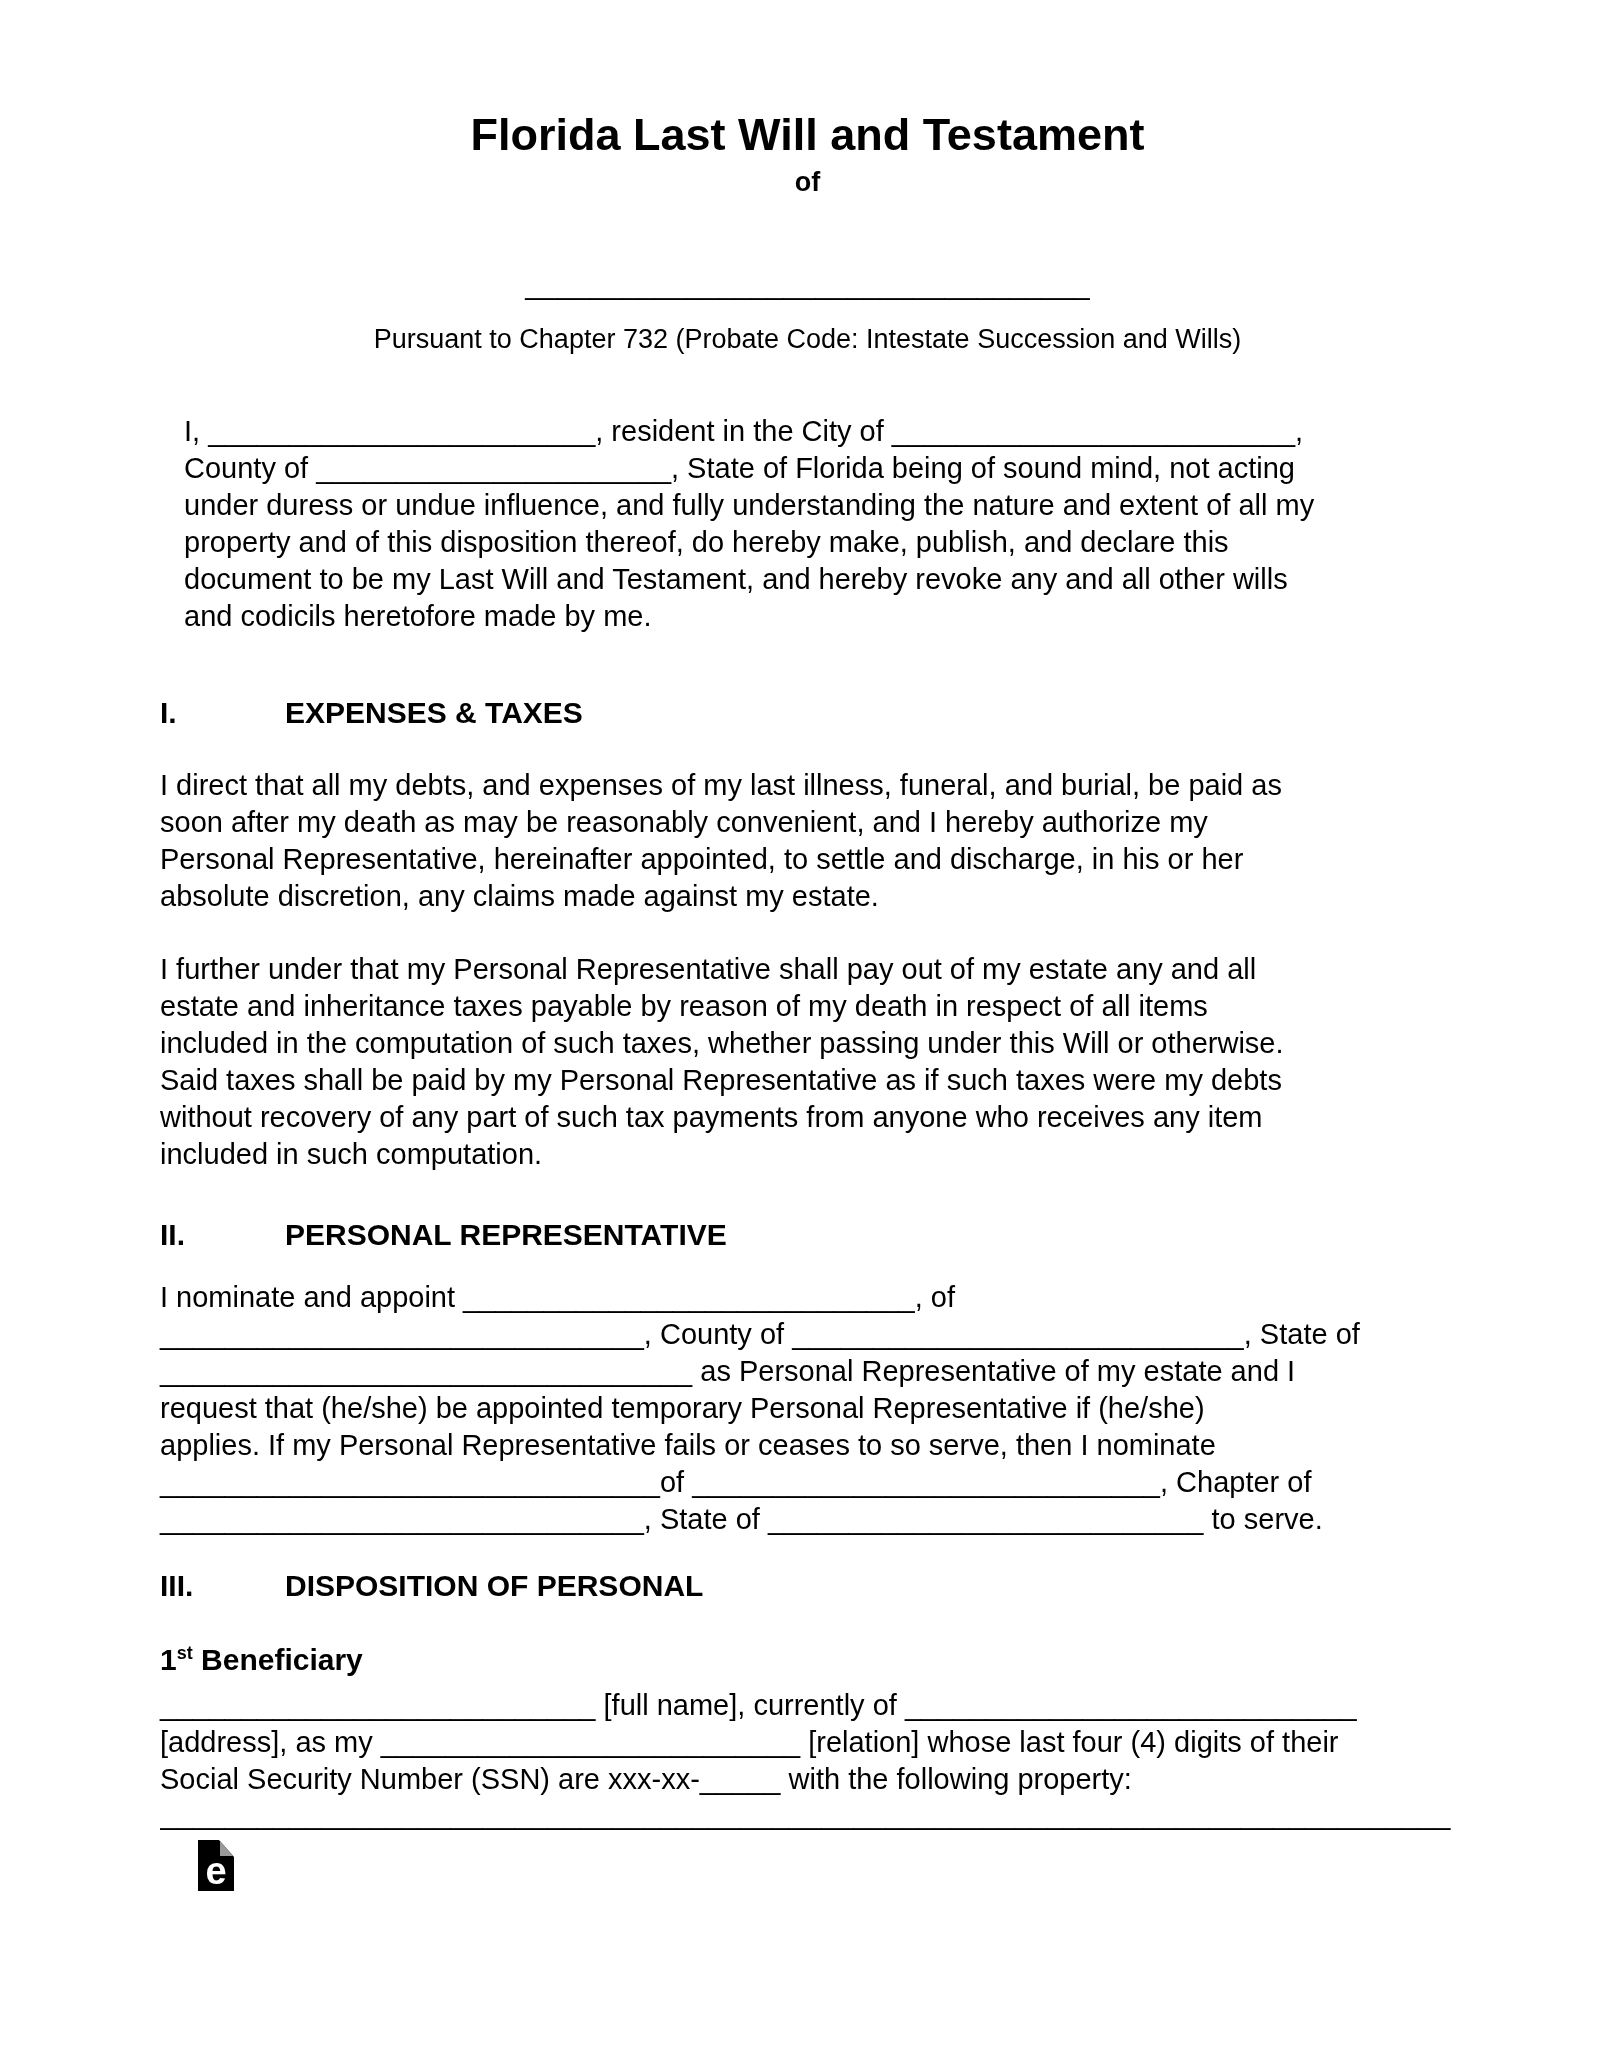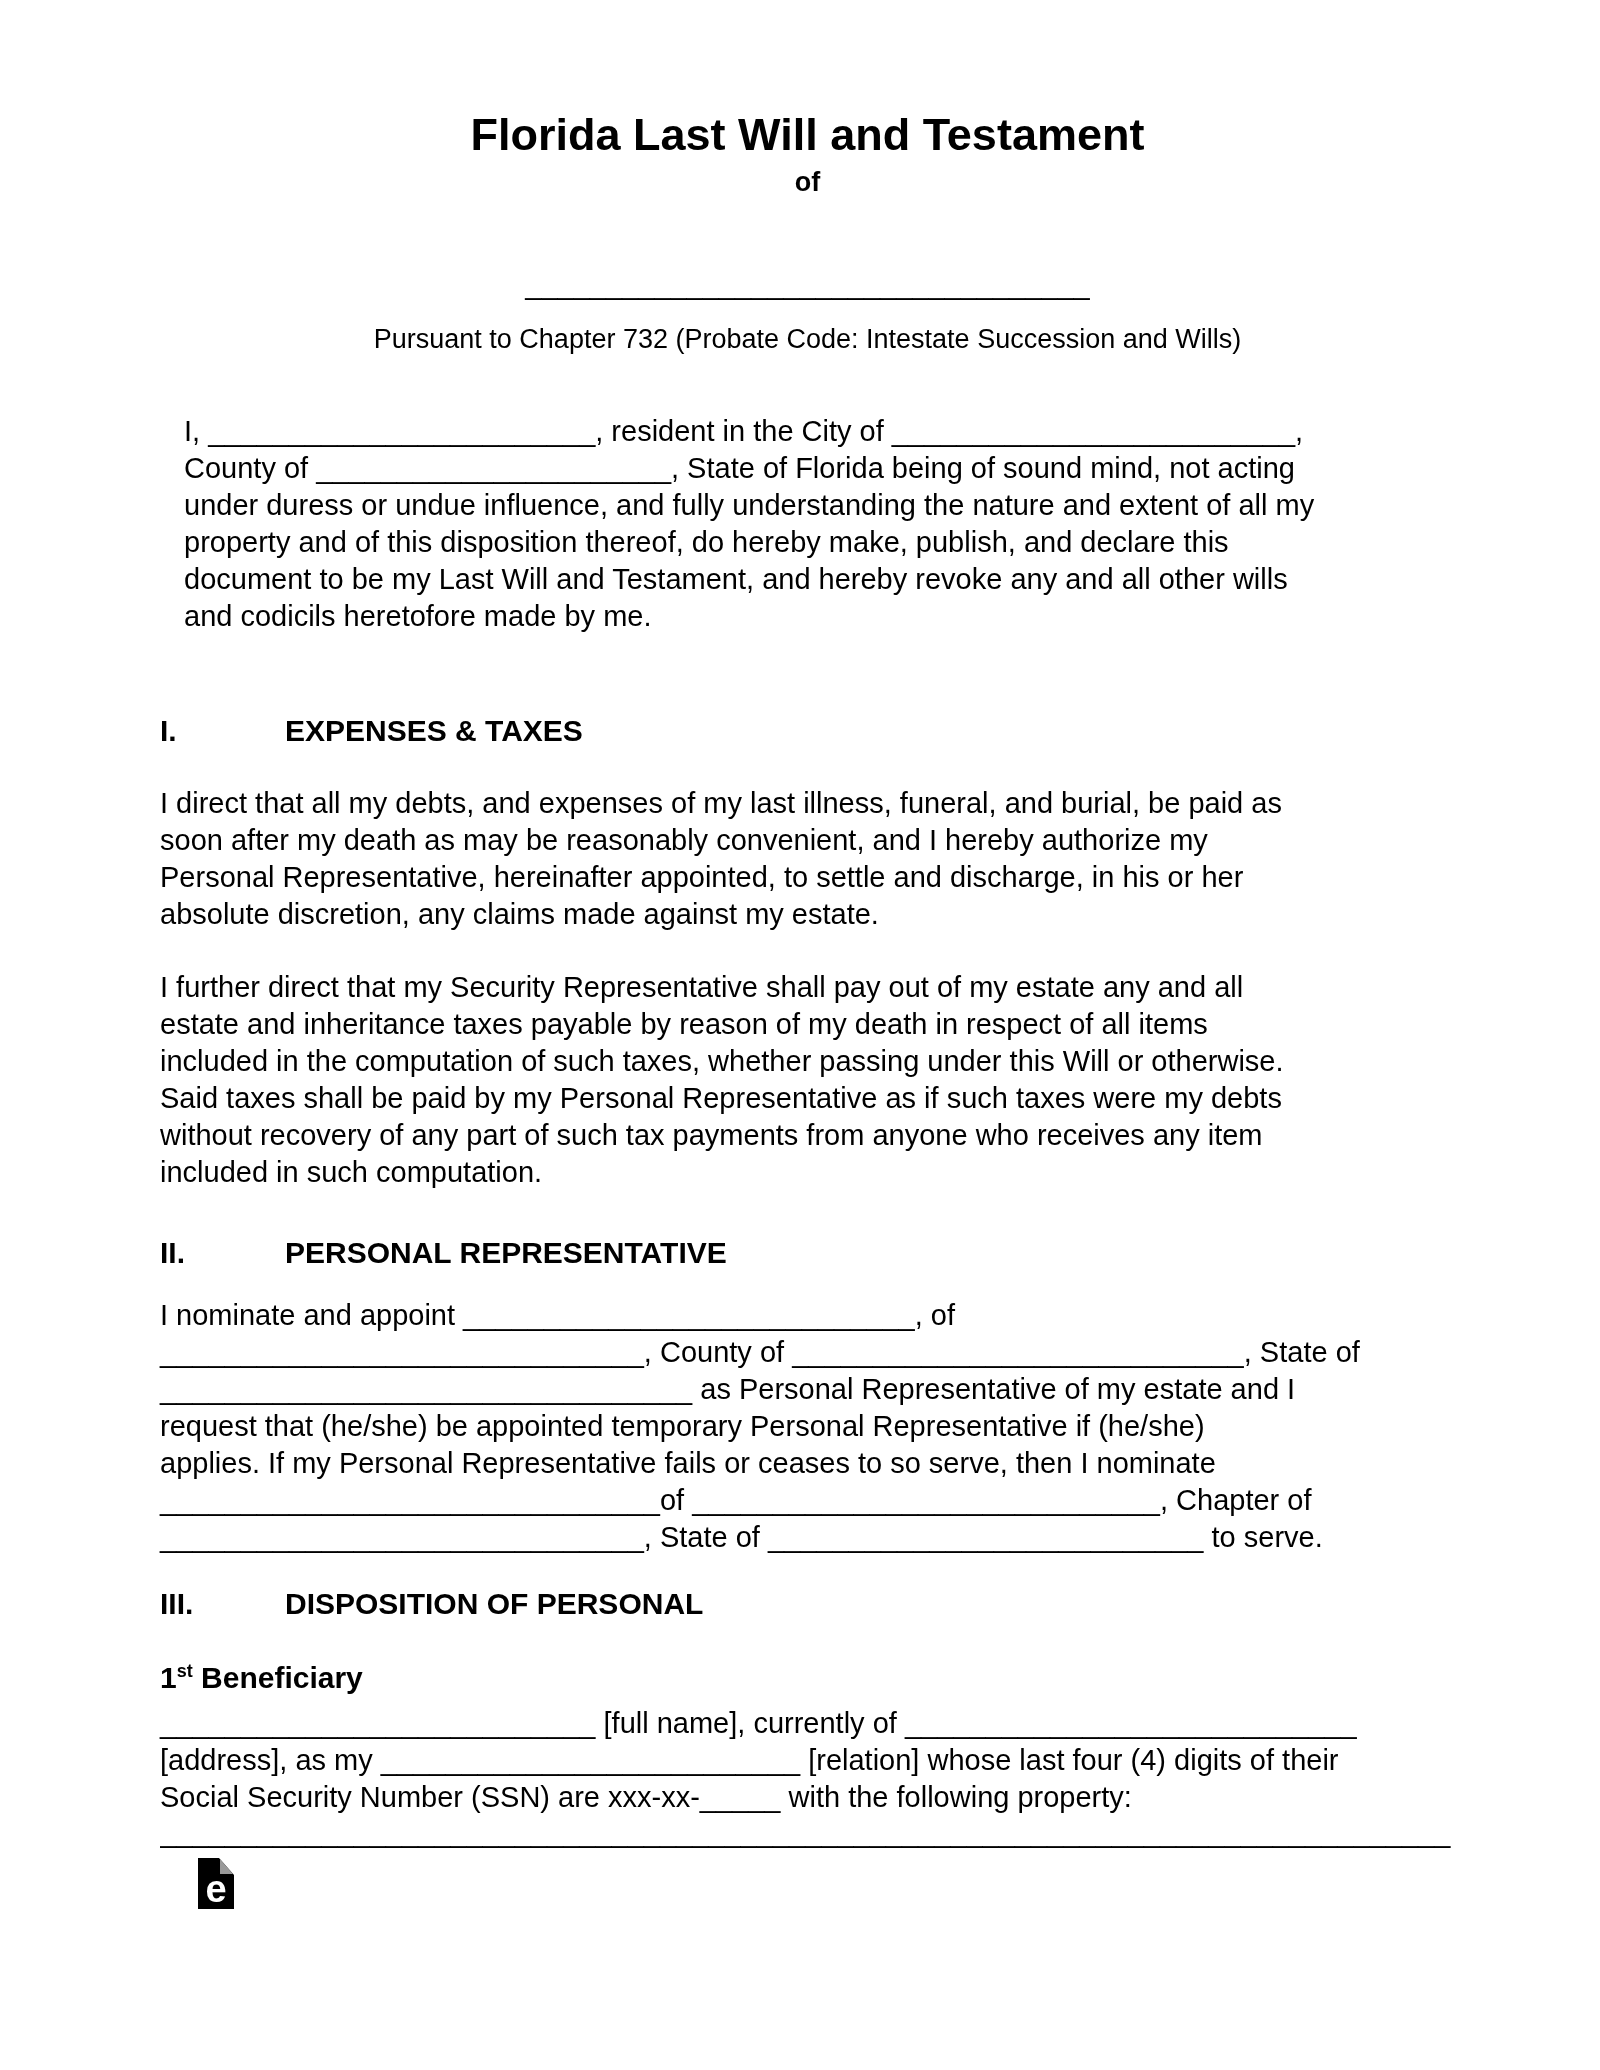--- a/index.html
+++ b/index.html
@@ -51,21 +51,21 @@
   .sec-heading {
     margin: 0;
     font-size: 30px;
     line-height: 40px;
     font-weight: bold;
   }
   .sec-num { display: inline-block; width: 125px; }
   .opening   { margin-top: 56px; margin-left: 24px; }
   .s1p1      { margin-top: 34px; }
   .s1p2      { margin-top: 36px; }
-  .h-sec1    { margin-top: 76px; }
+  .h-sec1    { margin-top: 58px; }
   .h-sec2    { margin-top: 42px; }
   .s2p1      { margin-top: 24px; }
   .h-sec3    { margin-top: 28px; }
   .s3p1      { margin-top: 34px; }
   .ben-heading {
     margin: 28px 0 0 0;
     font-size: 30px;
     line-height: 38px;
     font-weight: bold;
   }
@@ -135,21 +135,21 @@
   <h2 class="sec-heading h-sec1"><span class="sec-num">I.</span><span>EXPENSES &amp; TAXES</span></h2>
 
   <p class="para s1p1">
     <span class="line">I direct that all my debts, and expenses of my last illness, funeral, and burial, be paid as</span>
     <span class="line">soon after my death as may be reasonably convenient, and I hereby authorize my</span>
     <span class="line">Personal Representative, hereinafter appointed, to settle and discharge, in his or her</span>
     <span class="line">absolute discretion, any claims made against my estate.</span>
   </p>
 
   <p class="para s1p2">
-    <span class="line">I further direct that my Security Representative shall pay out of my estate any and all</span>
+    <span class="line">I further under that my Personal Representative shall pay out of my estate any and all</span>
     <span class="line">estate and inheritance taxes payable by reason of my death in respect of all items</span>
     <span class="line">included in the computation of such taxes, whether passing under this Will or otherwise.</span>
     <span class="line">Said taxes shall be paid by my Personal Representative as if such taxes were my debts</span>
     <span class="line">without recovery of any part of such tax payments from anyone who receives any item</span>
     <span class="line">included in such computation.</span>
   </p>
 
   <h2 class="sec-heading h-sec2"><span class="sec-num">II.</span><span>PERSONAL REPRESENTATIVE</span></h2>
 
   <p class="para s2p1">

